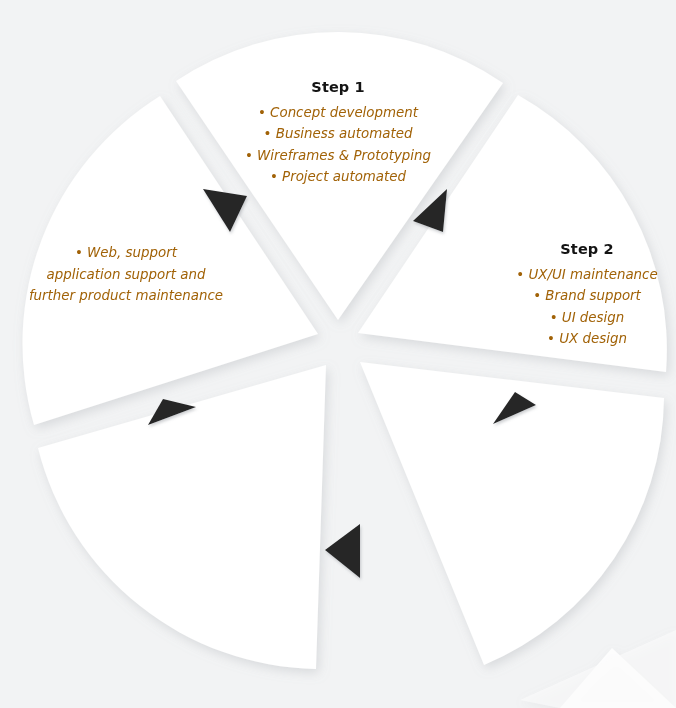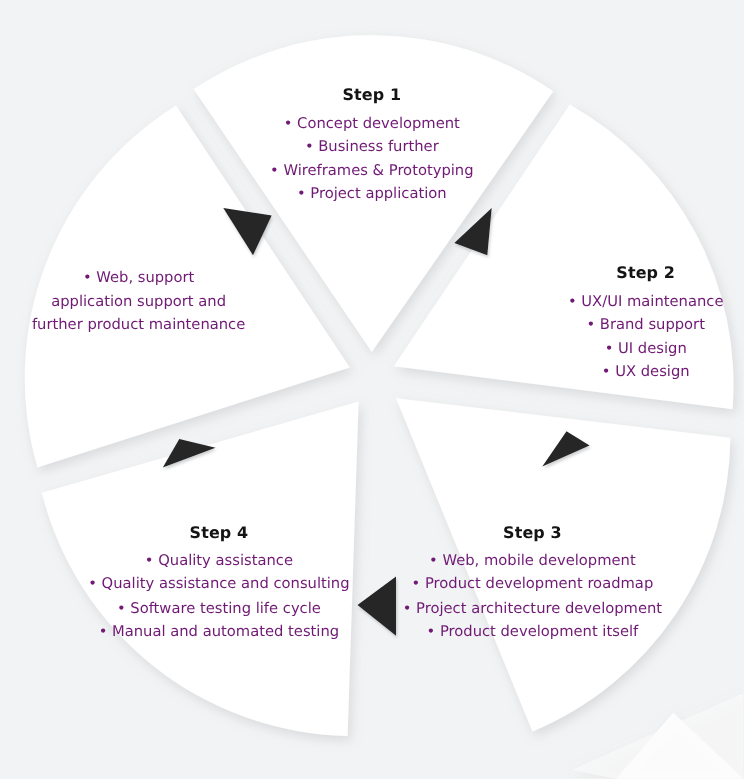--- a/index.html
+++ b/index.html
@@ -51,22 +51,23 @@
     letter-spacing: 0.1px;
     margin-bottom: 7px;
     white-space: nowrap;
   }
   .step-items {
     list-style: none;
     margin: 0;
     padding: 0;
   }
   .step-items li {
+    font-style: italic;
     font-size: 13.4px;
-    color: #701a75;
+    color: #a16207;
     white-space: nowrap;
     line-height: 21.5px;
   }
   .step-items li.nobullet {
     white-space: nowrap;
   }
 
   
   #label-step1 { left: 338px; top: 80px; transform: translateX(-50%); }
   #label-step2 { left: 587px; top: 242px; transform: translateX(-50%); }
@@ -150,55 +151,37 @@
 
     <g filter="url(#arrowShadow)">
       <polygon class="arrow-shape" points="196,407 148,425 163,399"></polygon>
     </g>
   </svg>
 
   <div class="step-label" id="label-step1">
     <div class="step-title">Step 1</div>
     <ul class="step-items">
       <li>• Concept development</li>
-      <li>• Business further</li>
+      <li>• Business automated</li>
       <li>• Wireframes &amp; Prototyping</li>
-      <li>• Project application</li>
+      <li>• Project automated</li>
     </ul>
   </div>
 
   <div class="step-label" id="label-step2">
     <div class="step-title">Step 2</div>
     <ul class="step-items">
       <li>• UX/UI maintenance</li>
       <li>• Brand support</li>
       <li>• UI design</li>
       <li>• UX design</li>
     </ul>
   </div>
 
-  <div class="step-label" id="label-step3">
-    <div class="step-title">Step 3</div>
-    <ul class="step-items">
-      <li>• Web, mobile development</li>
-      <li>• Product development roadmap</li>
-      <li>• Project architecture development</li>
-      <li>• Product development itself</li>
-    </ul>
-  </div>
 
-  <div class="step-label" id="label-step4">
-    <div class="step-title">Step 4</div>
-    <ul class="step-items">
-      <li>• Quality assistance</li>
-      <li>• Quality assistance and consulting</li>
-      <li>• Software testing life cycle</li>
-      <li>• Manual and automated testing</li>
-    </ul>
-  </div>
 
   <div class="step-label" id="label-step5">
     <ul class="step-items">
       <li>• Web, support</li>
       <li class="nobullet">application support and</li>
       <li class="nobullet">further product maintenance</li>
     </ul>
   </div>
 
 </div>

